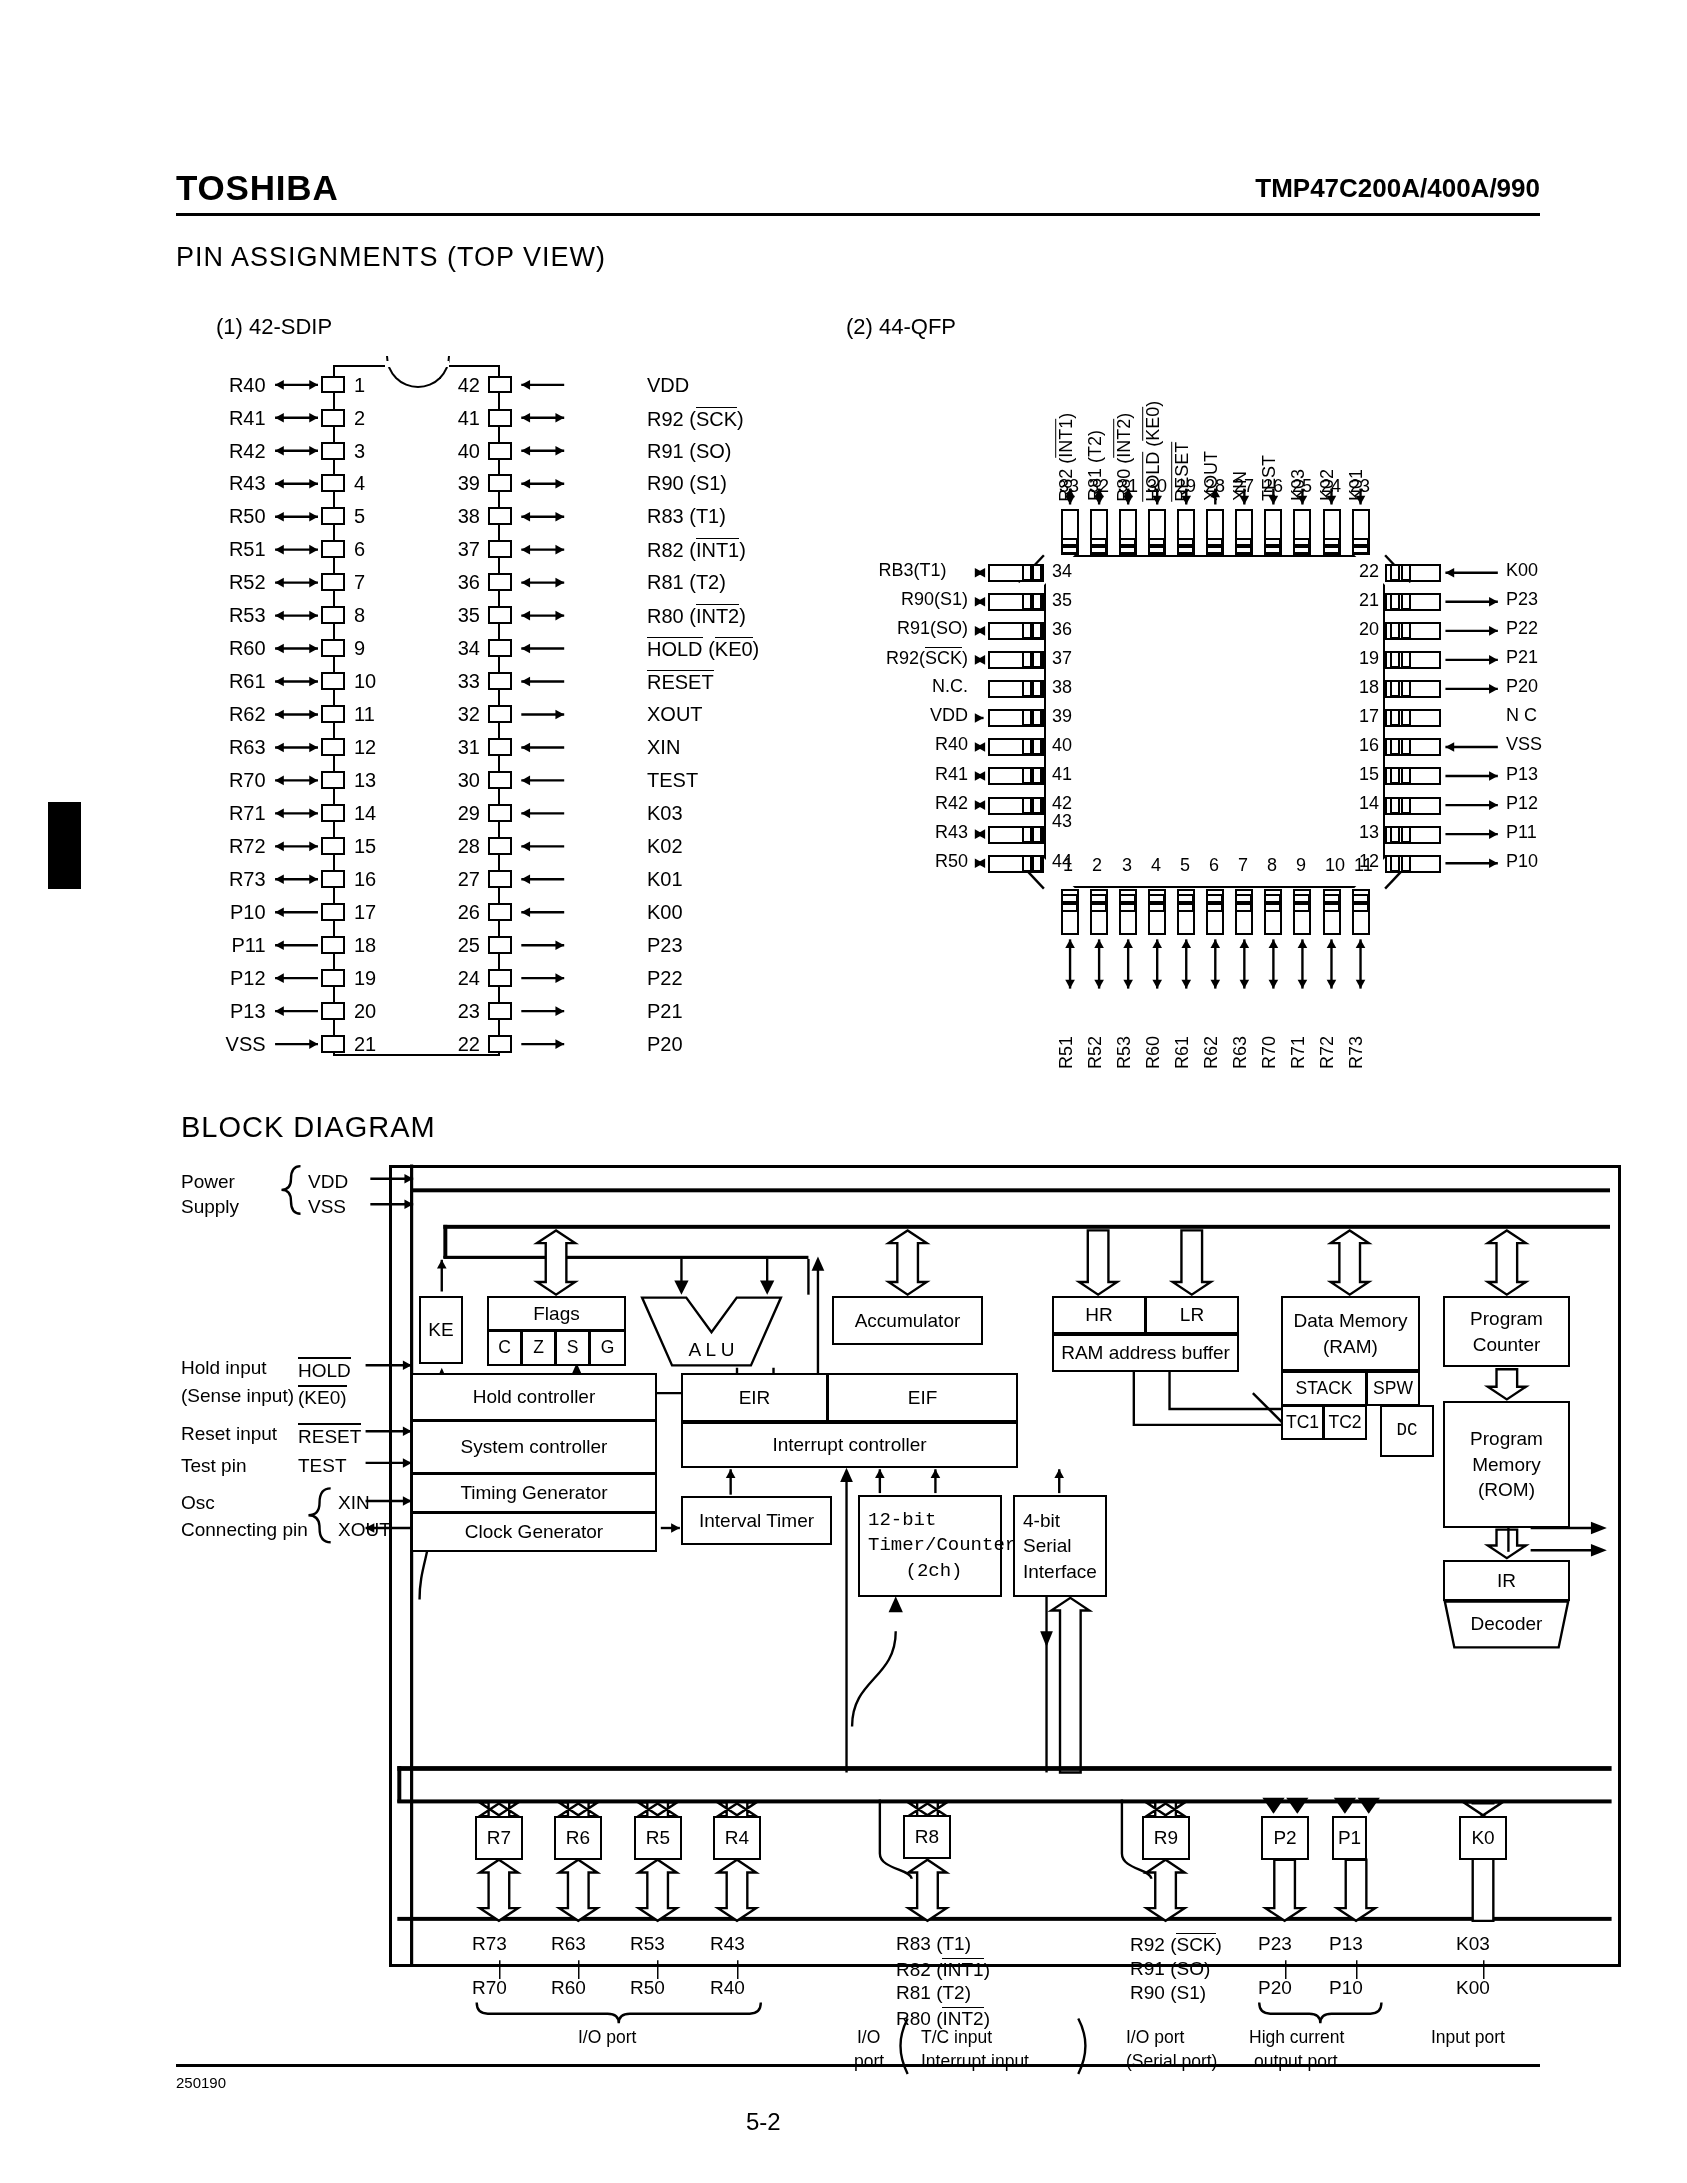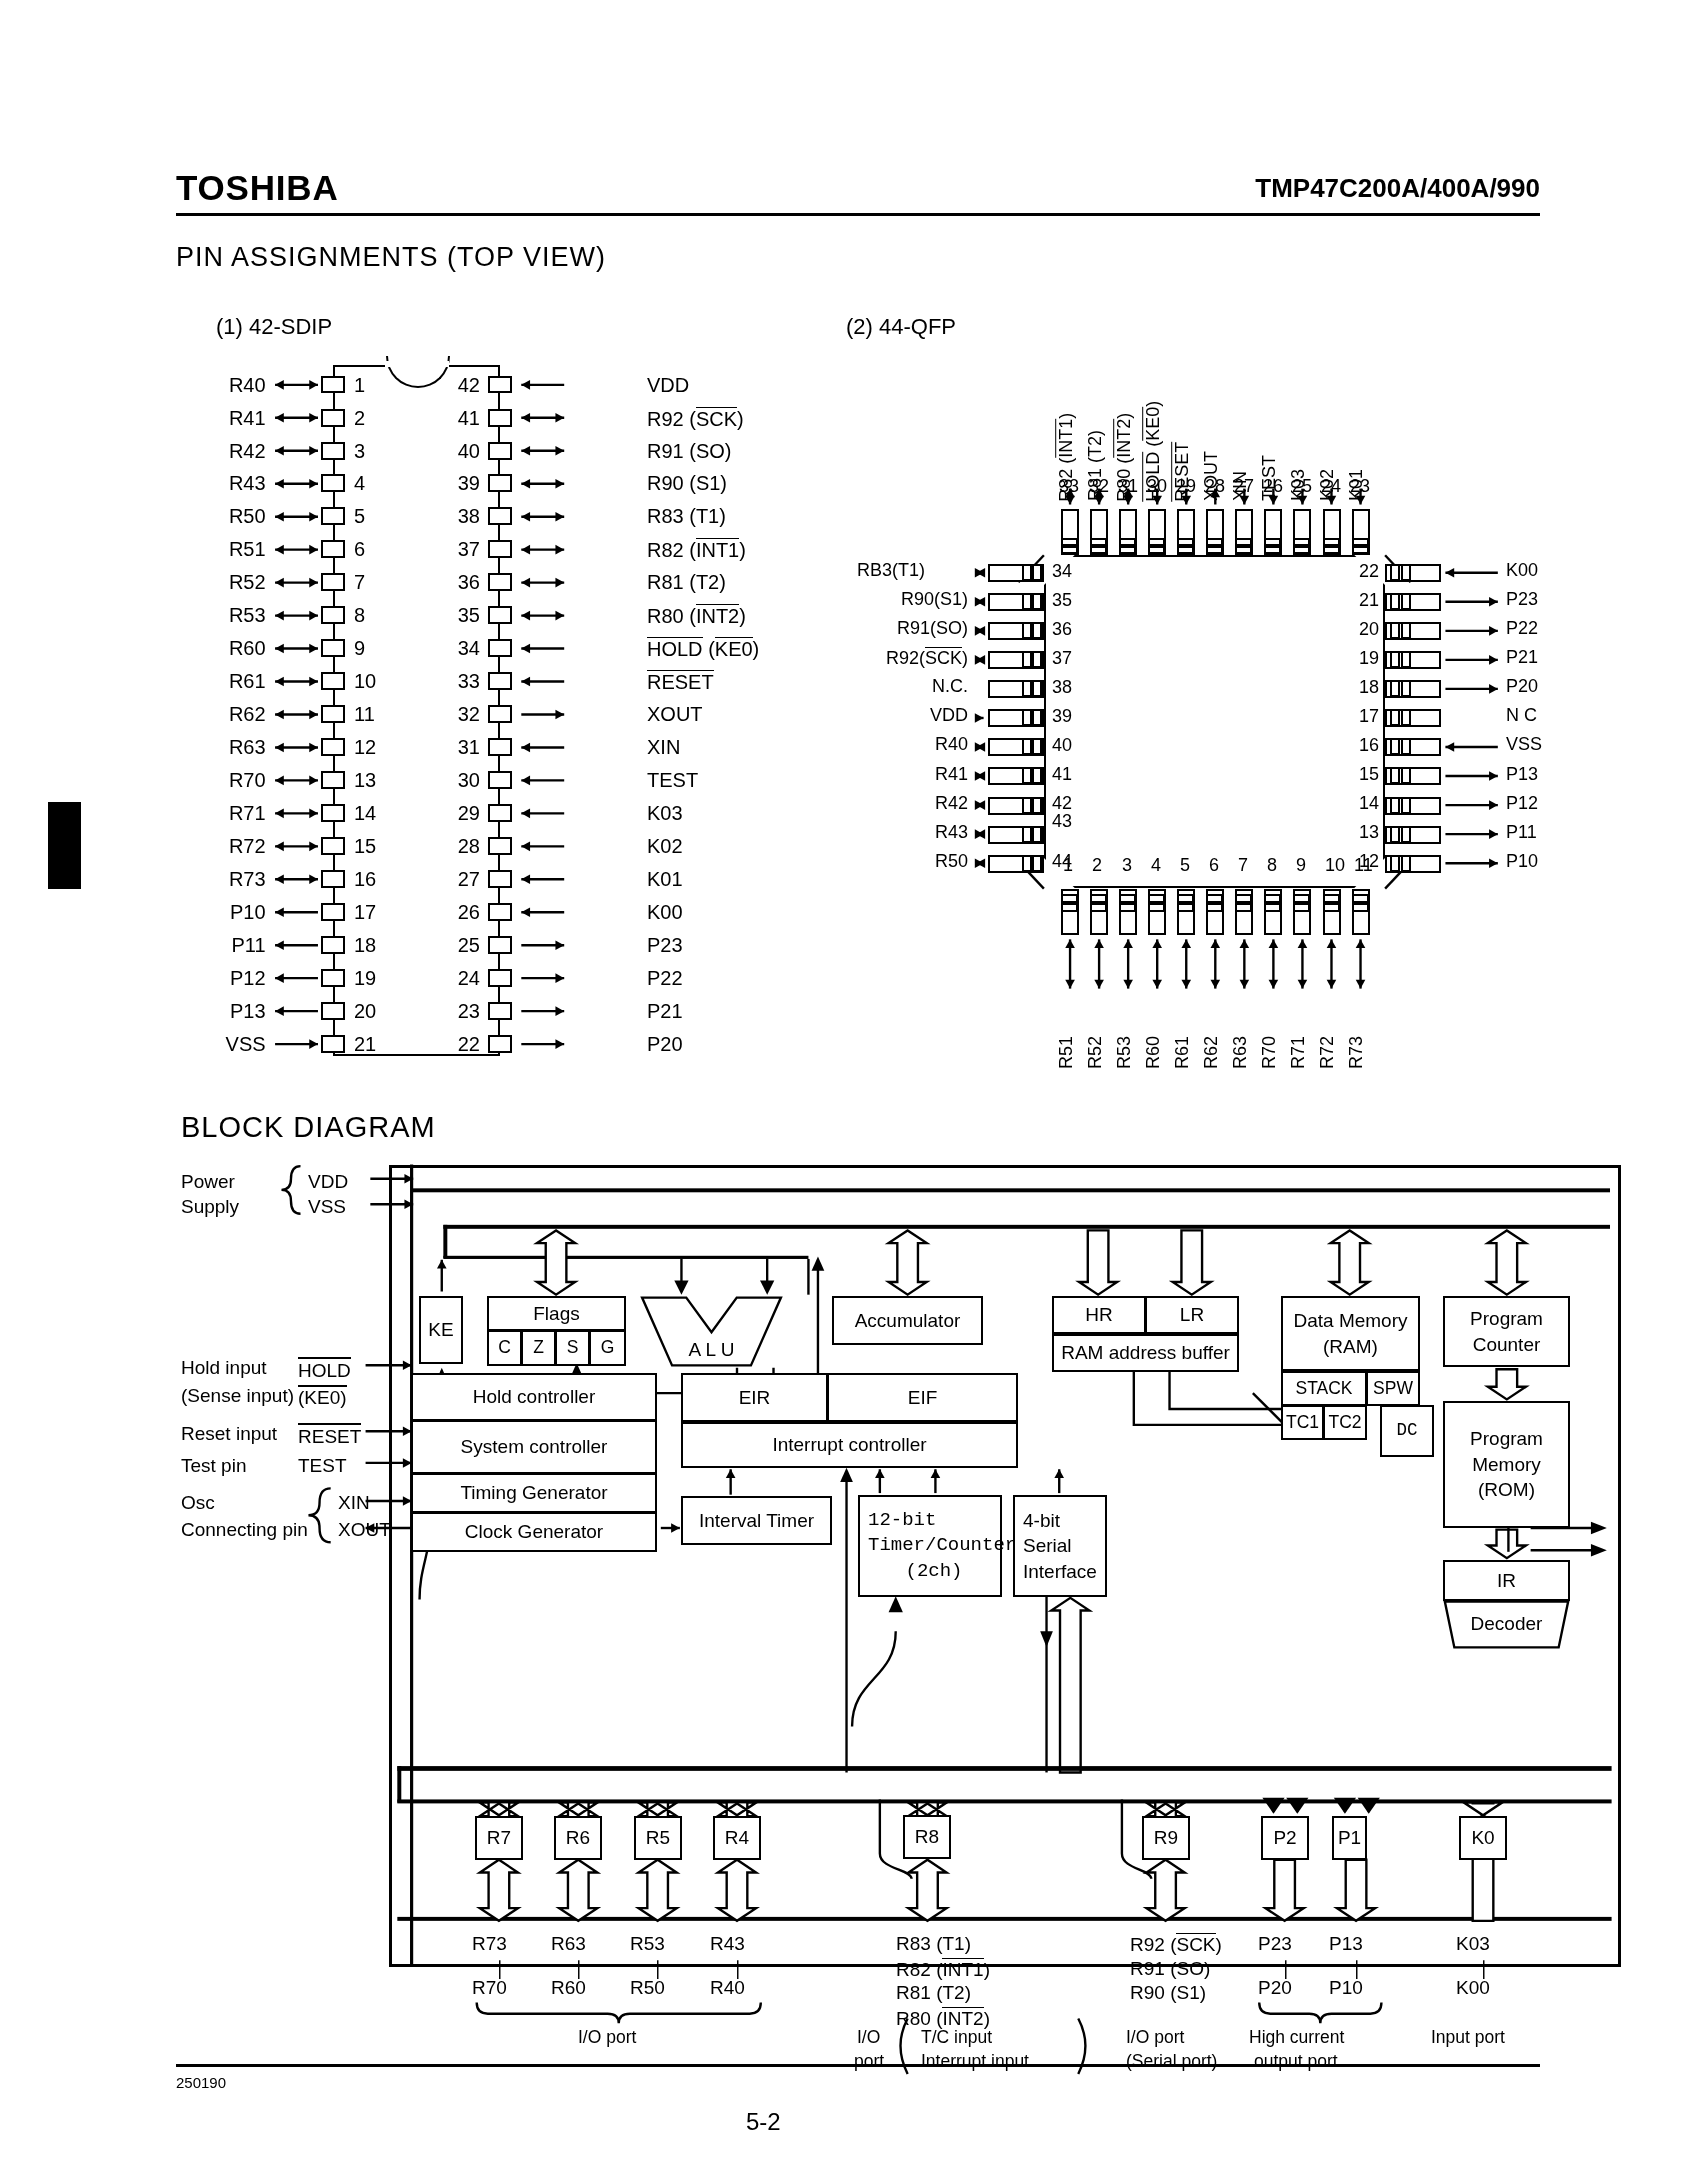--- a/index.html
+++ b/index.html
@@ -553,21 +553,21 @@
         <div class="qnum" style="left: 435px; top: 135px;">25</div>
         <div class="qvlabel" style="left: 452px; top: 139px;">K03</div>
         <div class="qtlead" style="left: 466px; top: 168px;"></div>
         <div class="qnum" style="left: 464px; top: 135px;">24</div>
         <div class="qvlabel" style="left: 481px; top: 139px;">K02</div>
         <div class="qtlead" style="left: 495px; top: 168px;"></div>
         <div class="qnum" style="left: 493px; top: 135px;">23</div>
         <div class="qvlabel" style="left: 510px; top: 139px;">K01</div>
         <div class="qllead" style="left: 131px; top: 223px;"></div>
         <div class="qnum" style="left: 195px; top: 220px;">34</div>
-        <div class="qhlabel" style="left: 0px; top: 219px; width: 111px; text-align: left;">RB3(T1)</div>
+        <div class="qhlabel" style="left: 0px; top: 219px; width: 111px; text-align: center;">RB3(T1)</div>
         <div class="qllead" style="left: 131px; top: 252px;"></div>
         <div class="qnum" style="left: 195px; top: 249px;">35</div>
         <div class="qhlabel" style="left: 0px; top: 248px; width: 111px; text-align: right;">R90(S1)</div>
         <div class="qllead" style="left: 131px; top: 281px;"></div>
         <div class="qnum" style="left: 195px; top: 278px;">36</div>
         <div class="qhlabel" style="left: 0px; top: 277px; width: 111px; text-align: right;">R91(SO)</div>
         <div class="qllead" style="left: 131px; top: 310px;"></div>
         <div class="qnum" style="left: 195px; top: 307px;">37</div>
         <div class="qhlabel" style="left: 0px; top: 306px; width: 111px; text-align: right;">R92(<span class="ovl">SCK</span>)</div>
         <div class="qllead" style="left: 131px; top: 339px;"></div>

